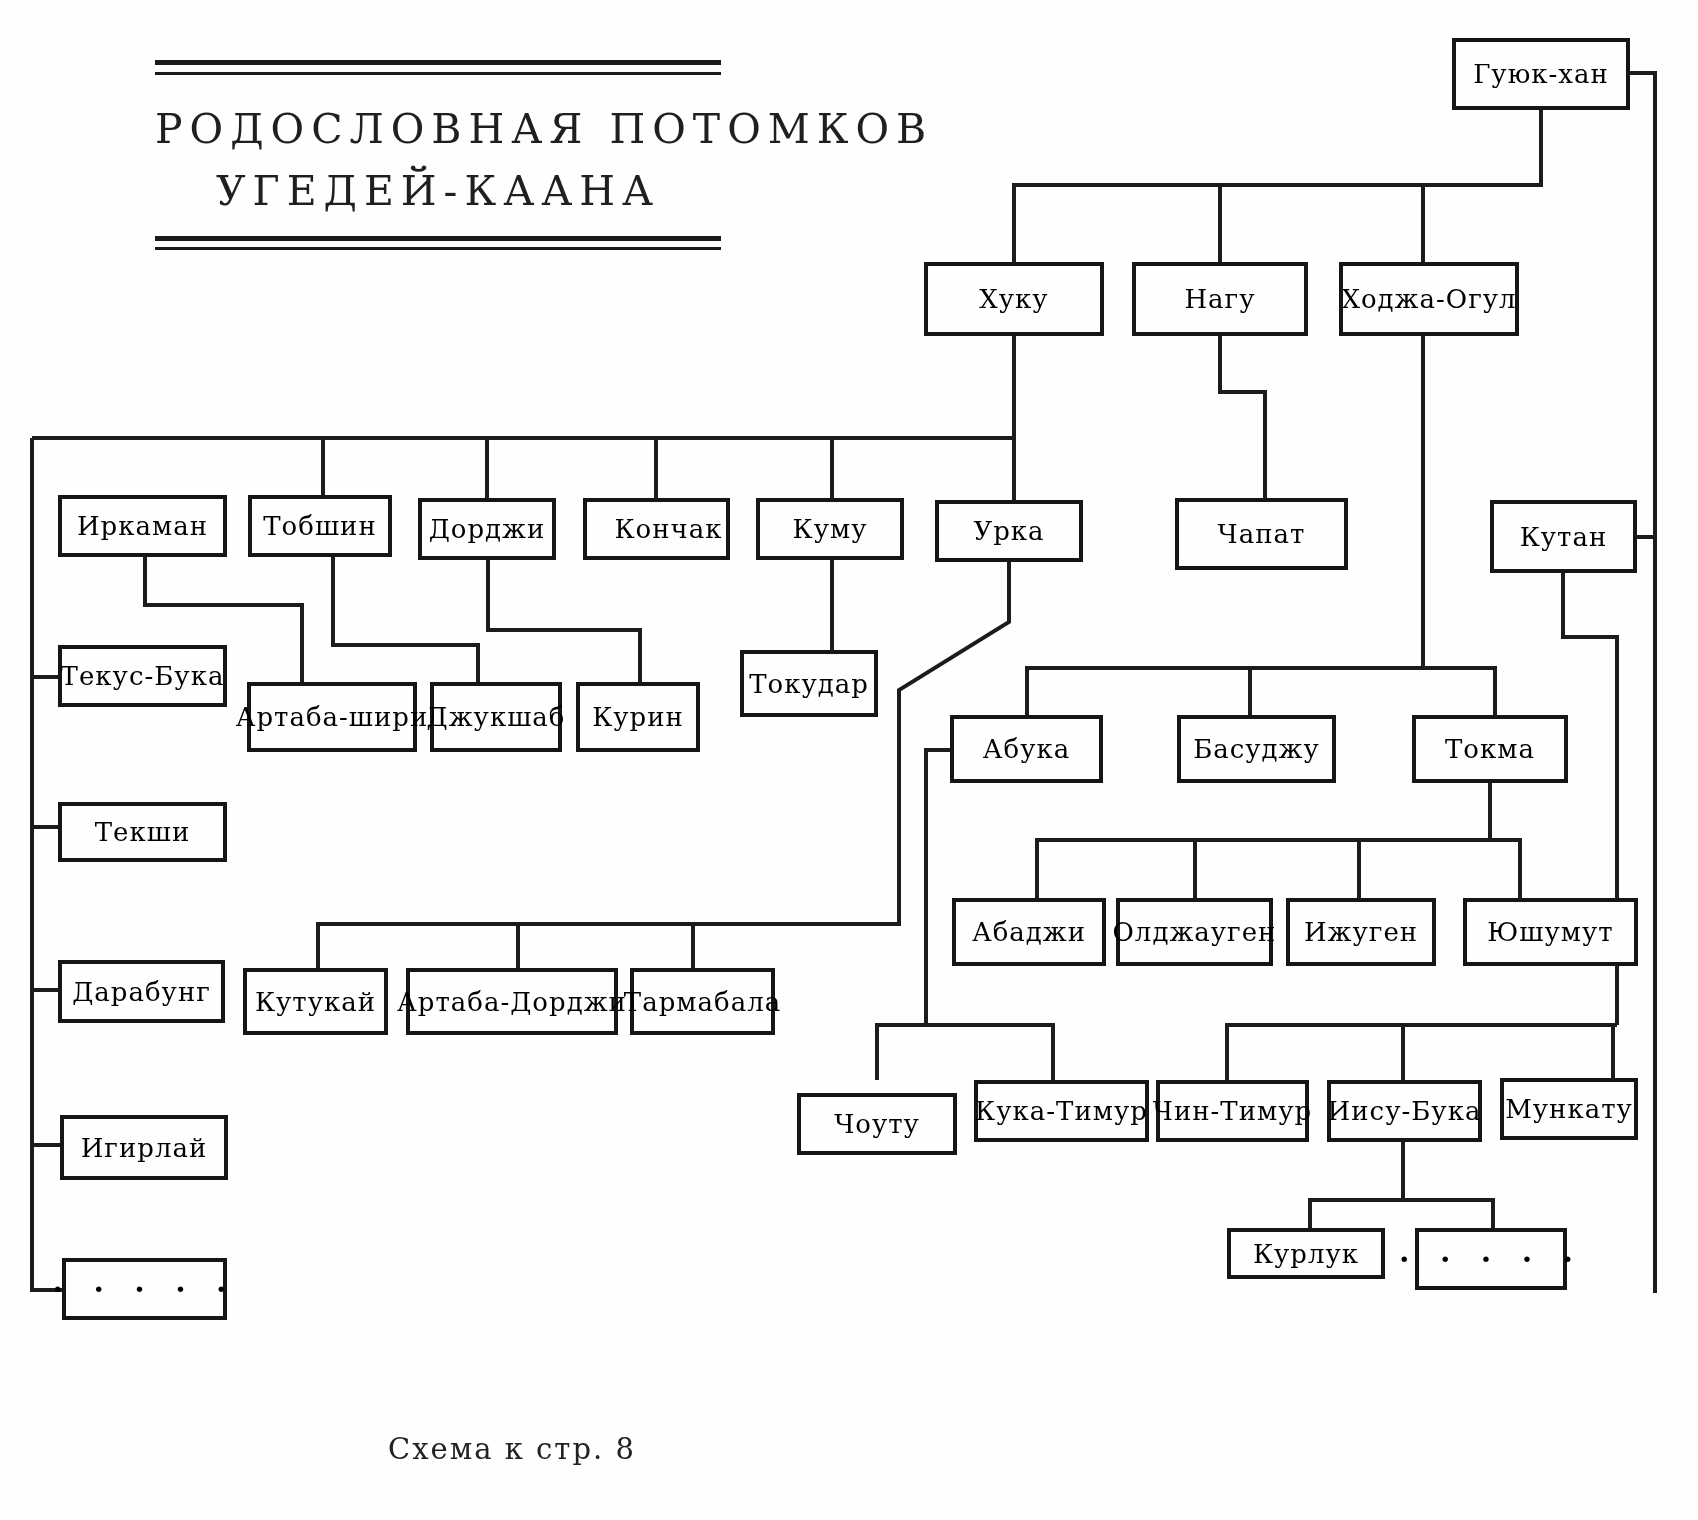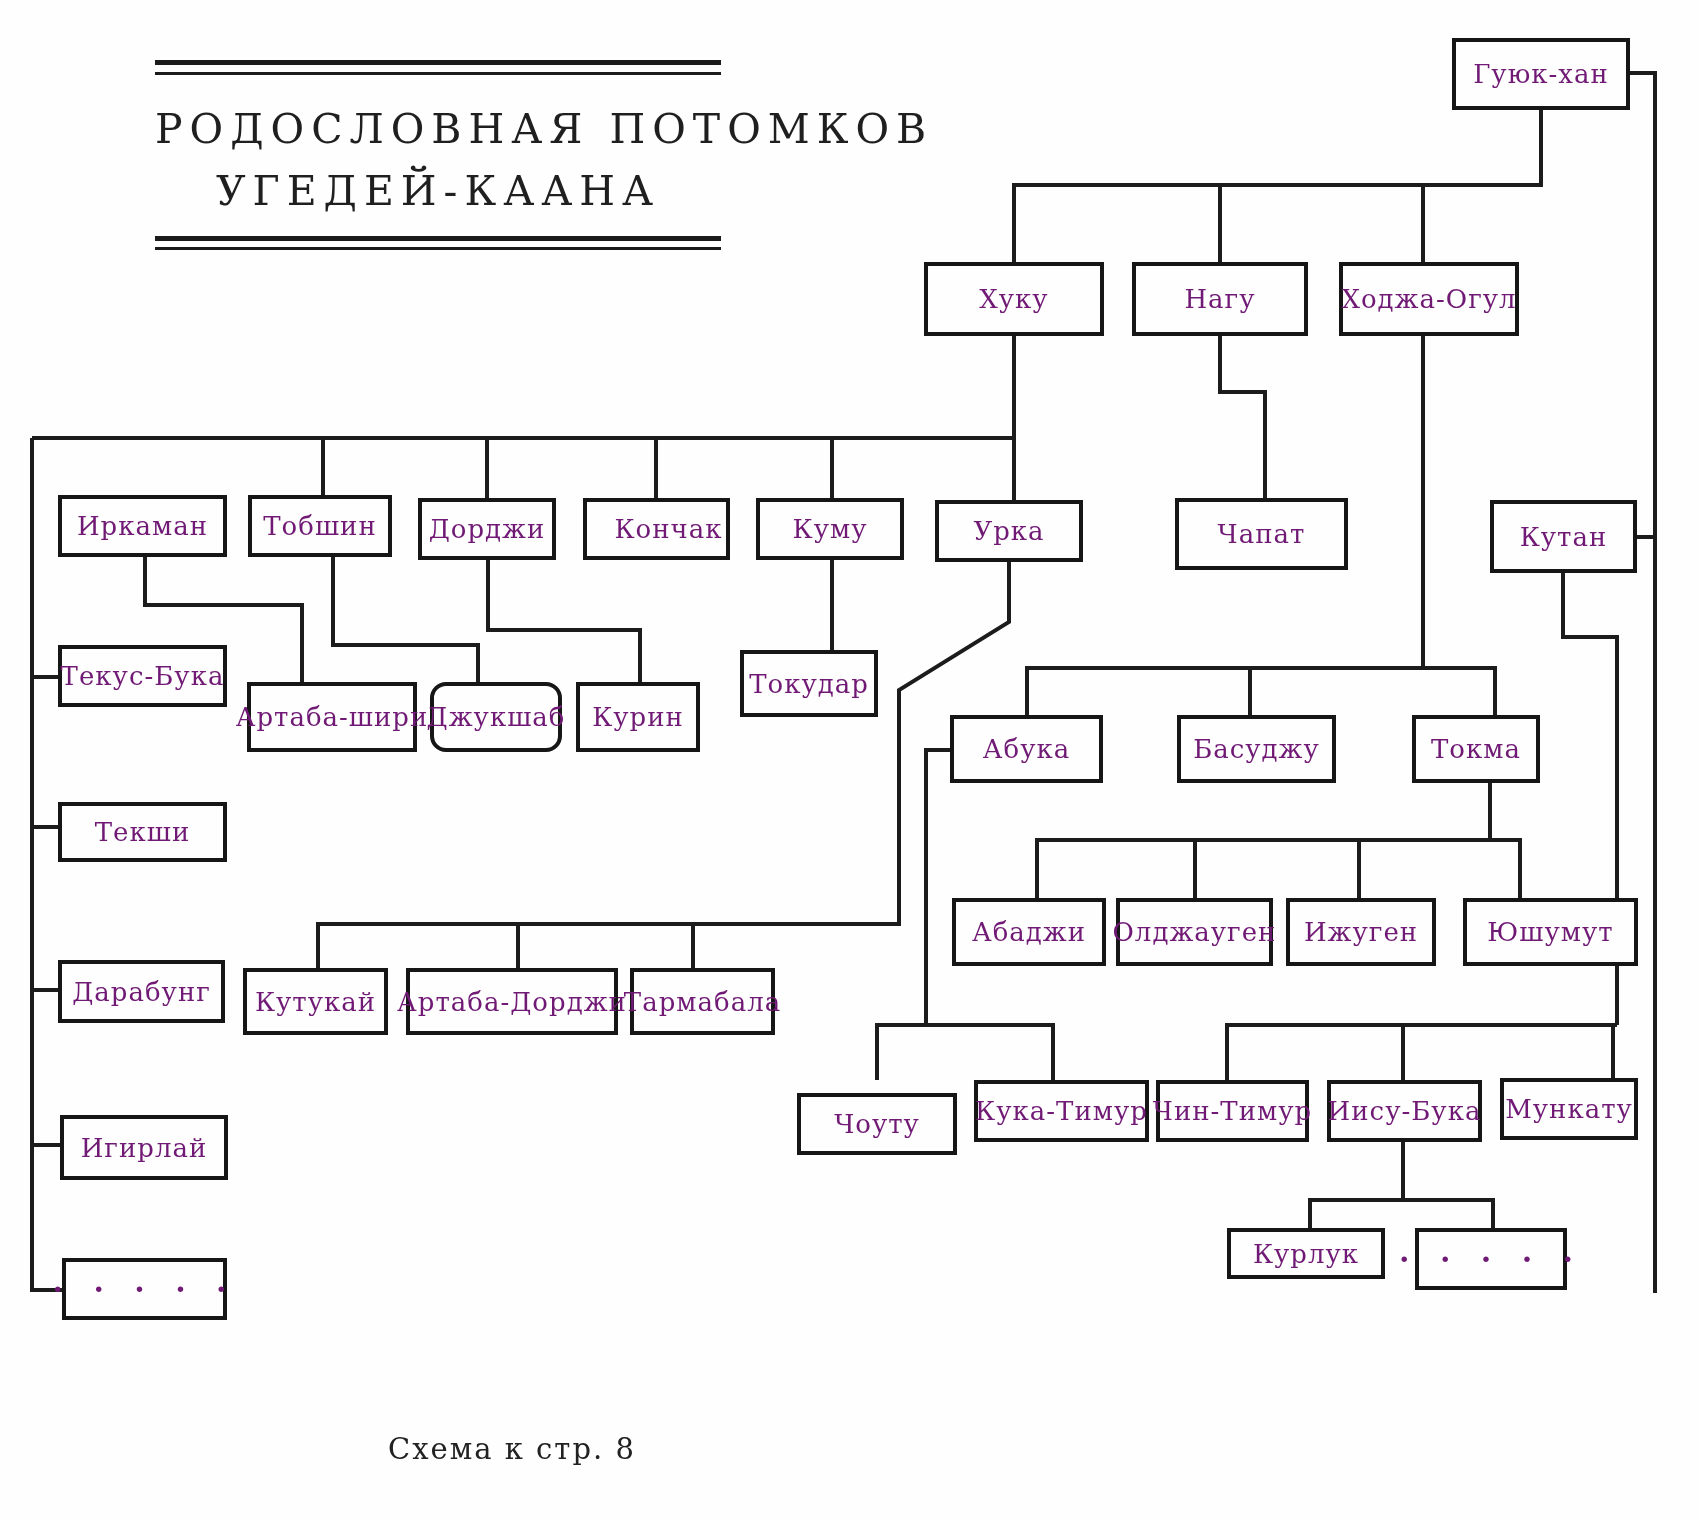--- a/index.html
+++ b/index.html
@@ -22,21 +22,21 @@
   svg.wires{position:absolute;left:0;top:0;z-index:1;}
   svg.wires polyline{fill:none;stroke:#1c1c1c;stroke-width:4;}
   .node{
     position:absolute;z-index:2;
     border:4px solid #161616;
     background:#fefefe;
     display:flex;align-items:center;justify-content:center;
     font-size:26px;letter-spacing:1px;
     white-space:nowrap;
     box-sizing:border-box;
-    color:#701a75;
+    color:#000000;
   }
   .node.dots{font-size:30px;letter-spacing:10px;font-weight:bold;}
   .caption{
     position:absolute;
     font-size:29px;letter-spacing:2px;color:#222;
     white-space:nowrap;
   }
 </style>
 </head>
 <body>
@@ -99,26 +99,26 @@
       <div class="node" style="left: 1175px; top: 498px; width: 173px; height: 72px;">Чапат</div>
       <div class="node" style="left: 1490px; top: 500px; width: 147px; height: 73px;">Кутан</div>
       <div class="node" style="left: 58px; top: 495px; width: 169px; height: 62px;">Иркаман</div>
       <div class="node" style="left: 248px; top: 495px; width: 144px; height: 62px;">Тобшин</div>
       <div class="node" style="left: 418px; top: 498px; width: 138px; height: 62px;">Дорджи</div>
       <div class="node" style="left: 583px; top: 498px; width: 147px; height: 62px; padding-left: 24px;">Кончак</div>
       <div class="node" style="left: 756px; top: 498px; width: 148px; height: 62px;">Куму</div>
       <div class="node" style="left: 935px; top: 500px; width: 148px; height: 62px;">Урка</div>
       <div class="node" style="left: 58px; top: 645px; width: 169px; height: 62px;">Текус-Бука</div>
       <div class="node" style="left: 247px; top: 682px; width: 170px; height: 70px;">Артаба-шири</div>
-      <div class="node" style="left: 430px; top: 682px; width: 132px; height: 70px; border-radius: 16px;">Джукшаб</div>
+      <div class="node" style="left: 430px; top: 682px; width: 132px; height: 70px;">Джукшаб</div>
       <div class="node" style="left: 576px; top: 682px; width: 124px; height: 70px;">Курин</div>
       <div class="node" style="left: 740px; top: 650px; width: 138px; height: 67px;">Токудар</div>
       <div class="node" style="left: 950px; top: 715px; width: 153px; height: 68px;">Абука</div>
       <div class="node" style="left: 1170px; top: 715px; width: 159px; height: 68px; margin-left: 7px;">Басуджу</div>
-      <div class="node" style="left: 1412px; top: 715px; width: 128px; height: 68px;">Токма</div>
+      <div class="node" style="left: 1412px; top: 715px; width: 156px; height: 68px;">Токма</div>
       <div class="node" style="left: 58px; top: 802px; width: 169px; height: 60px;">Текши</div>
       <div class="node" style="left: 952px; top: 898px; width: 154px; height: 68px;">Абаджи</div>
       <div class="node" style="left: 1116px; top: 898px; width: 157px; height: 68px;">Олджауген</div>
       <div class="node" style="left: 1286px; top: 898px; width: 150px; height: 68px;">Ижуген</div>
       <div class="node" style="left: 1445px; top: 898px; width: 175px; height: 68px; margin-left: 18px;">Юшумут</div>
       <div class="node" style="left: 58px; top: 960px; width: 167px; height: 63px;">Дарабунг</div>
       <div class="node" style="left: 243px; top: 968px; width: 145px; height: 67px;">Кутукай</div>
       <div class="node" style="left: 406px; top: 968px; width: 212px; height: 67px;">Артаба-Дорджи</div>
       <div class="node" style="left: 630px; top: 968px; width: 145px; height: 67px;">Тармабала</div>
       <div class="node" style="left: 60px; top: 1115px; width: 168px; height: 65px;">Игирлай</div>

